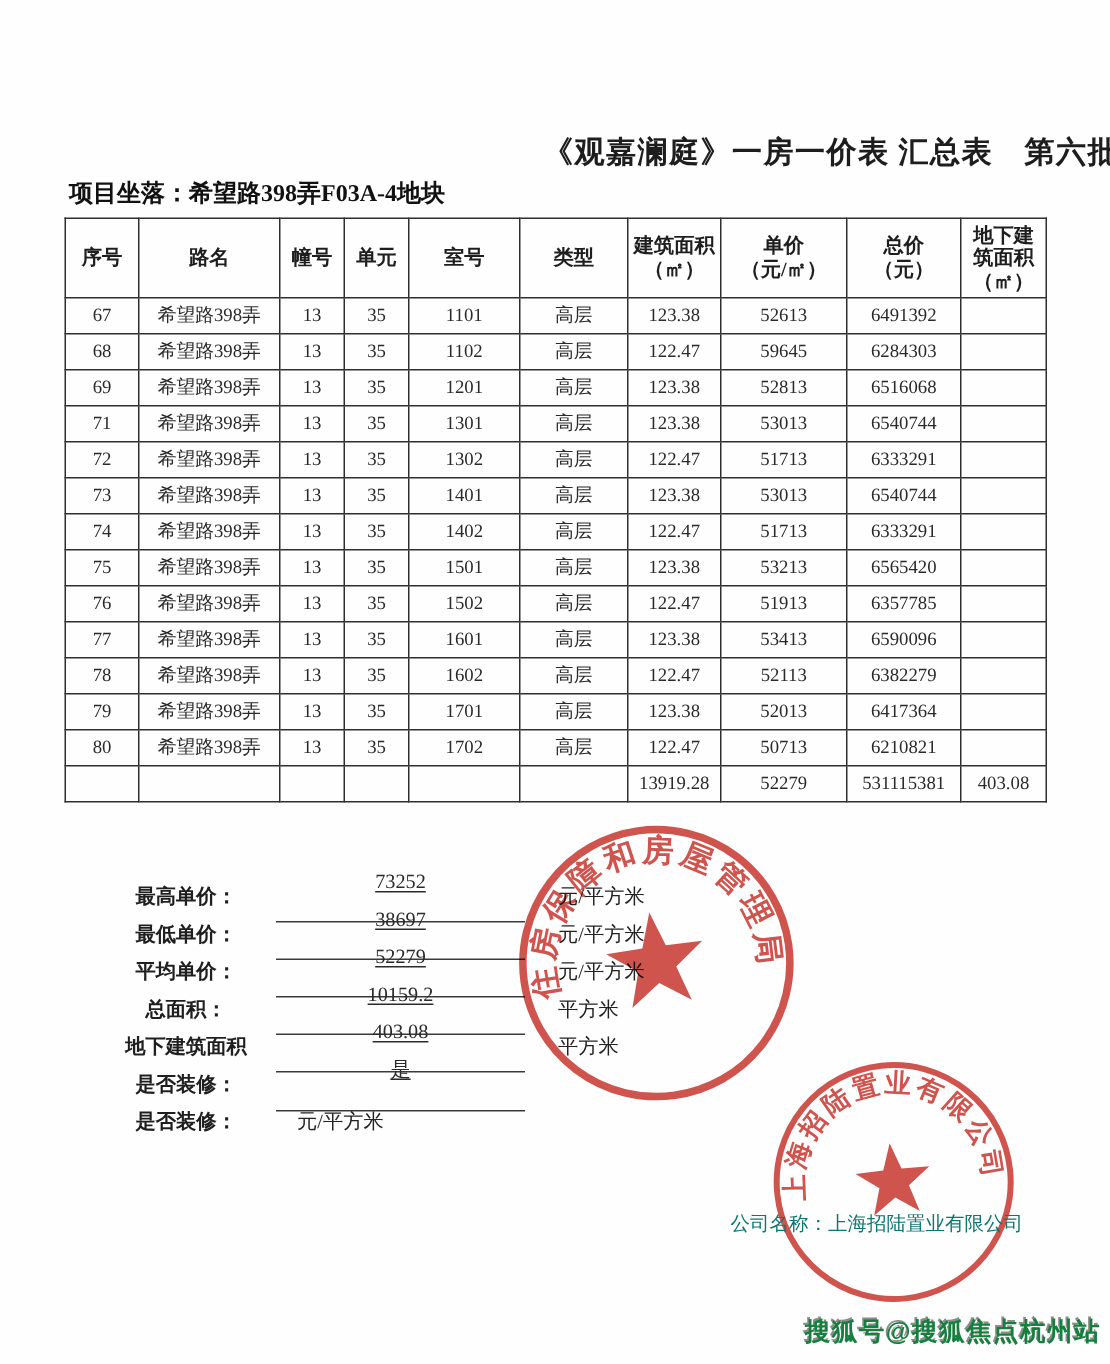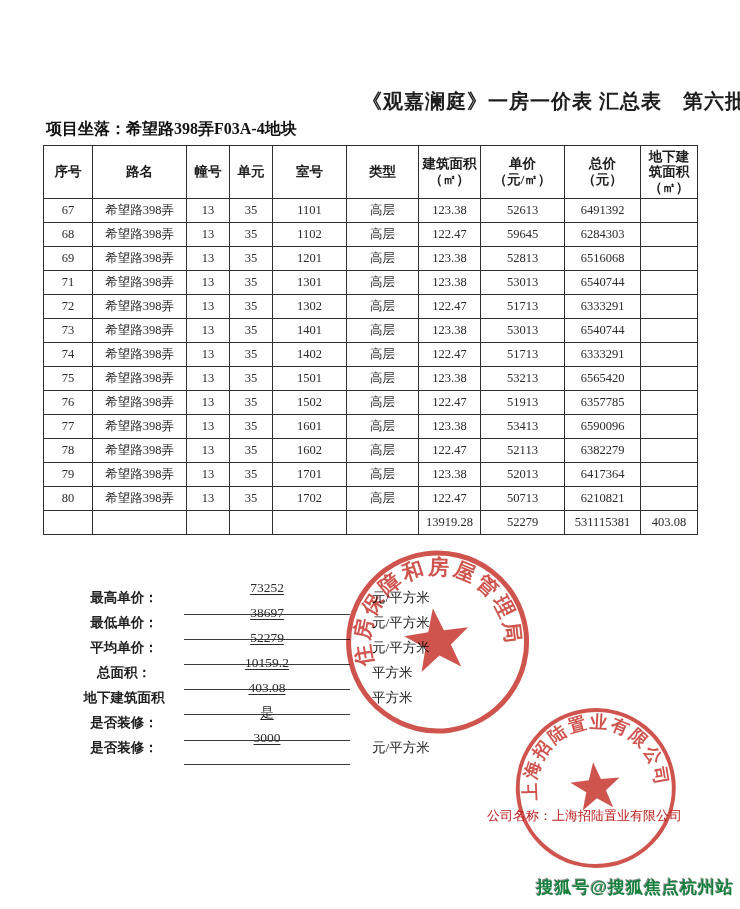--- a/index.html
+++ b/index.html
@@ -25,21 +25,21 @@
     height:52px;font-size:13.5px;font-weight:bold;white-space:pre-line;line-height:1.15;color:#1e1e1e;
   }
   table.price td{height:23px;line-height:23px;}
   .summary{position:absolute;top:585px;left:72px;}
   .sum-row{display:flex;align-items:center;height:25px;font-size:13.5px;}
   .sum-label{width:104px;text-align:center;font-weight:bold;color:#1f1f1f;white-space:nowrap;}
   .sum-line{width:166px;margin-left:8px;border-bottom:1.6px solid #3a3a3a;text-align:center;
     font-size:13.5px;padding-bottom:18px;}
   .sum-value{text-decoration:underline;text-underline-offset:2px;}
   .sum-unit{margin-left:22px;font-size:13.5px;white-space:nowrap;color:#222;}
-  .footer{position:absolute;top:803px;left:487px;font-size:13px;color:#b91c1c;line-height:25px;}
+  .footer{position:absolute;top:803px;left:487px;font-size:13px;color:#0f766e;line-height:25px;}
   .footer .date-line{margin-left:34px;}
   .seal{position:absolute;mix-blend-mode:multiply;opacity:.85;pointer-events:none;}
   .seal-gov{left:338px;top:545px;width:200px;height:200px;transform:rotate(-8deg);}
   .seal-co{left:506px;top:700px;width:180px;height:180px;transform:rotate(-6deg);}
   .watermark{
     position:absolute;top:876px;right:6px;font-size:17px;font-weight:bold;
     font-family:"Liberation Sans","DejaVu Sans",sans-serif;
     color:#15803d;text-shadow:1px 1px 0 #ffffff,-1px -1px 0 #8c8c8c;letter-spacing:1px;
   }
 </style>
@@ -282,21 +282,20 @@
         <span class="sum-line"><span class="sum-value">403.08</span></span>
         <span class="sum-unit">平方米</span>
       </div>
       <div class="sum-row">
         <span class="sum-label">是否装修：</span>
         <span class="sum-line"><span class="sum-value">是</span></span>
         <span class="sum-unit"></span>
       </div>
       <div class="sum-row">
         <span class="sum-label">是否装修：</span>
-        <span class="sum-line"><span class="sum-value">3000</span></span>
         <span class="sum-unit">元/平方米</span>
       </div>
     </div>
 
   <svg class="seal seal-gov" viewBox="0 0 200 200">
     <circle cx="100" cy="97" r="89" fill="none" stroke="#c8362e" stroke-width="5"></circle>
     <defs>
         <path id="govArc" d="M 36 120 A 68 68 0 1 1 164 120" fill="none"></path>
       </defs>
     <text font-size="21" fill="#c8362e" font-weight="bold" letter-spacing="3" font-family="Liberation Serif, DejaVu Serif, serif">

